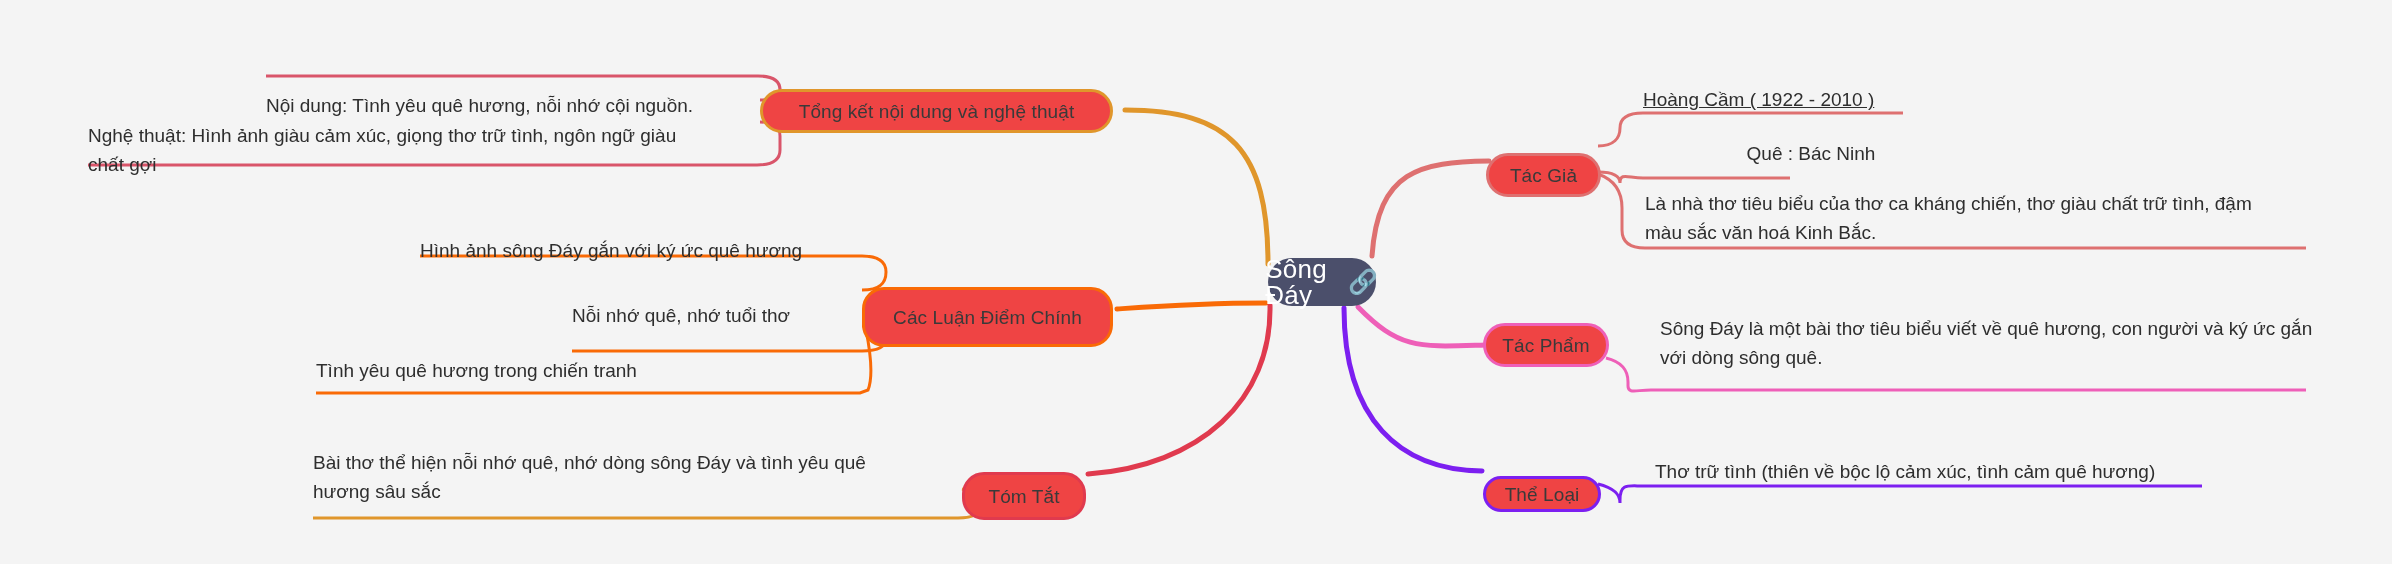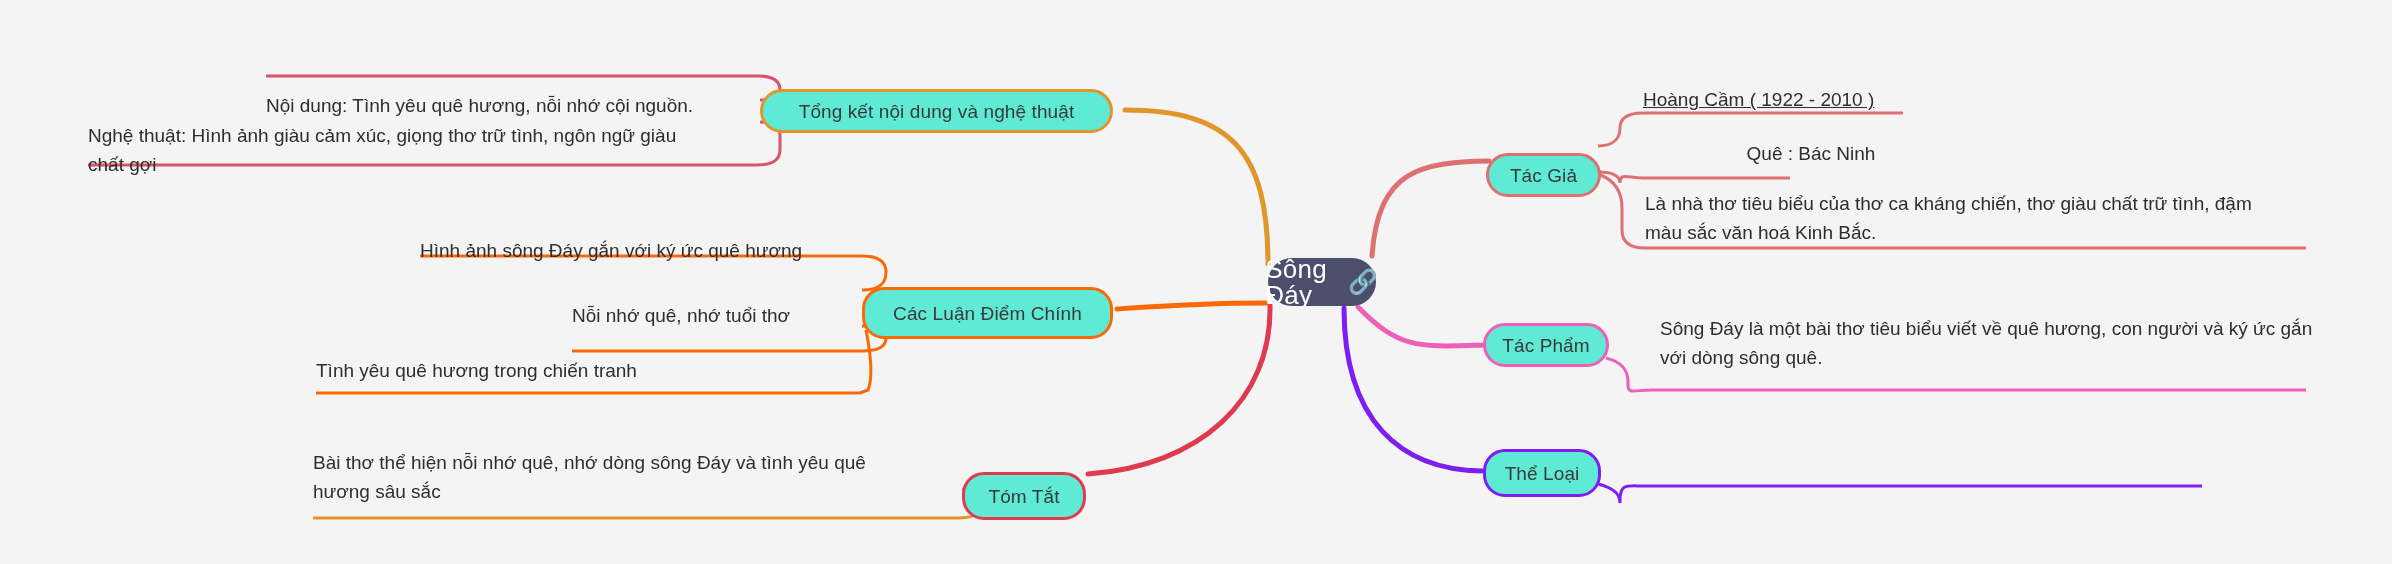--- a/index.html
+++ b/index.html
@@ -21,21 +21,21 @@
     width: 2392px;
     height: 564px;
     pointer-events: none;
   }
   .node {
     position: absolute;
     box-sizing: border-box;
     display: flex;
     align-items: center;
     justify-content: center;
-    background: #5eead4;
+    background: #ef4444;
     border-style: solid;
     border-width: 3px;
     border-radius: 22px;
     color: #3a3a3a;
     white-space: nowrap;
     z-index: 5;
   }
   .node-label {
     font-size: 19px;
     line-height: 1;
@@ -112,37 +112,37 @@
 
   <div id="root-node" style="left:1268px; top:258px; width:108px; height:48px;gap:21px;">
     <span class="root-text">Sông Đáy</span>
     <span class="link-icon" style="font-size:24px;">🔗</span>
   </div>
 
   <div class="node" style="left:760px; top:89px; width:353px; height:44px; border-color:#e0962b;">
     <span class="node-label">Tổng kết nội dung và nghệ thuật</span>
   </div>
 
-  <div class="node" style="left:862px; top:287px; width:251px; height:52px; border-color:#f96a06;">
+  <div class="node" style="left:862px; top:287px; width:251px; height:60px; border-color:#f96a06;">
     <span class="node-label">Các Luận Điểm Chính</span>
   </div>
 
   <div class="node" style="left:962px; top:472px; width:124px; height:48px; border-color:#e03a4e;">
     <span class="node-label">Tóm Tắt</span>
   </div>
 
   <div class="node" style="left:1486px; top:139px; width:115px; height:44px; border-color:#de7070;margin-top:14px;">
     <span class="node-label">Tác Giả</span>
   </div>
 
   <div class="node" style="left:1483px; top:323px; width:126px; height:44px; border-color:#ee5fb8;">
     <span class="node-label">Tác Phẩm</span>
   </div>
 
-  <div class="node" style="left:1483px; top:449px; width:118px; height:48px; border-color:#7c1ff0;">
+  <div class="node" style="left:1483px; top:476px; width:118px; height:36px; border-color:#7c1ff0;">
     <span class="node-label">Thể Loại</span>
   </div>
 
   <div class="leaf" style="left:266px; top:56px; width:500px; text-align:left;margin-top:35px;">
     <span class="leaf-text">Nội dung: Tình yêu quê hương, nỗi nhớ cội nguồn.</span>
   </div>
 
   <div class="leaf" style="left:88px; top:121px; width:620px; text-align:left;">
     <span class="leaf-text">Nghệ thuật: Hình ảnh giàu cảm xúc, giọng thơ trữ tình, ngôn ngữ giàu chất gợi</span>
   </div>
@@ -172,14 +172,17 @@
   </div>
 
   <div class="leaf" style="left:1645px; top:189px; width:640px; text-align:left;">
     <span class="leaf-text">Là nhà thơ tiêu biểu của thơ ca kháng chiến, thơ giàu chất trữ tình, đậm màu sắc văn hoá Kinh Bắc.</span>
   </div>
 
   <div class="leaf" style="left:1660px; top:314px; width:660px; text-align:left;">
     <span class="leaf-text">Sông Đáy là một bài thơ tiêu biểu viết về quê hương, con người và ký ức gắn với dòng sông quê.</span>
   </div>
 
+  <div class="leaf" style="left:1655px; top:457px; width:620px; text-align:left;">
+    <span class="leaf-text">Thơ trữ tình (thiên về bộc lộ cảm xúc, tình cảm quê hương)</span>
+  </div>
 
 </div>
 
 </body></html>

